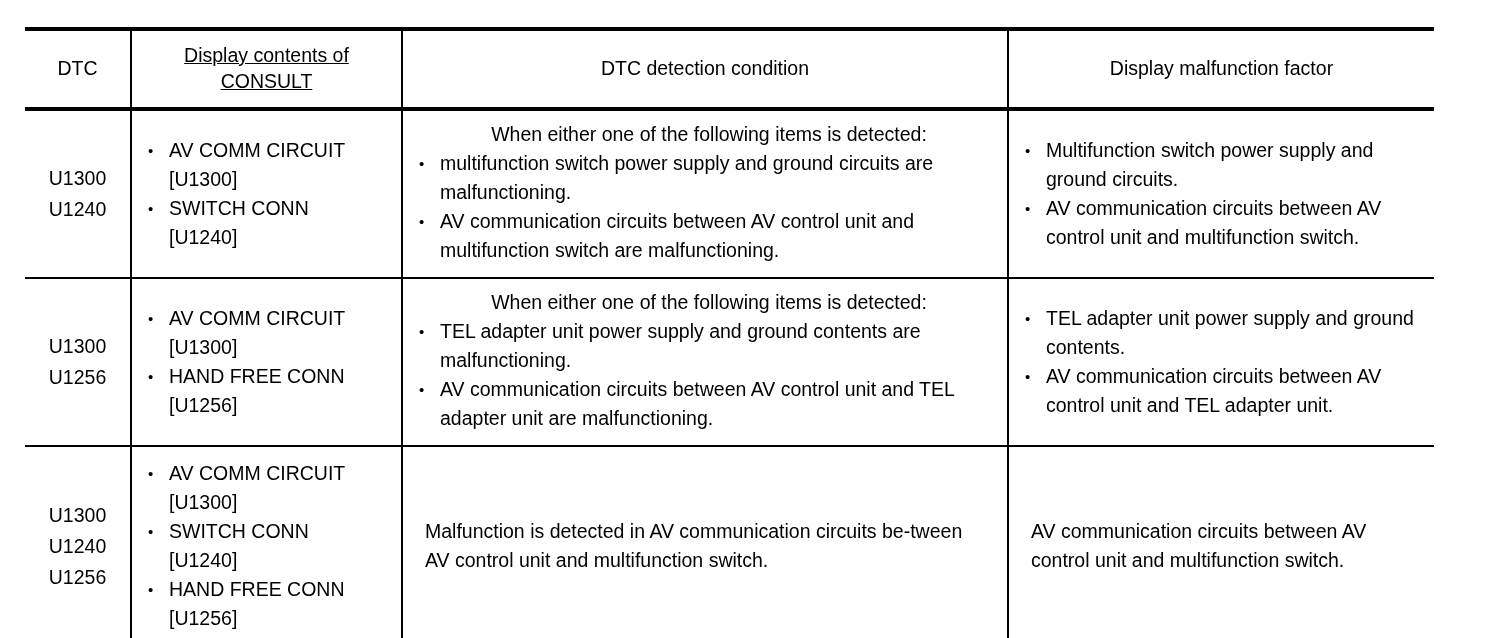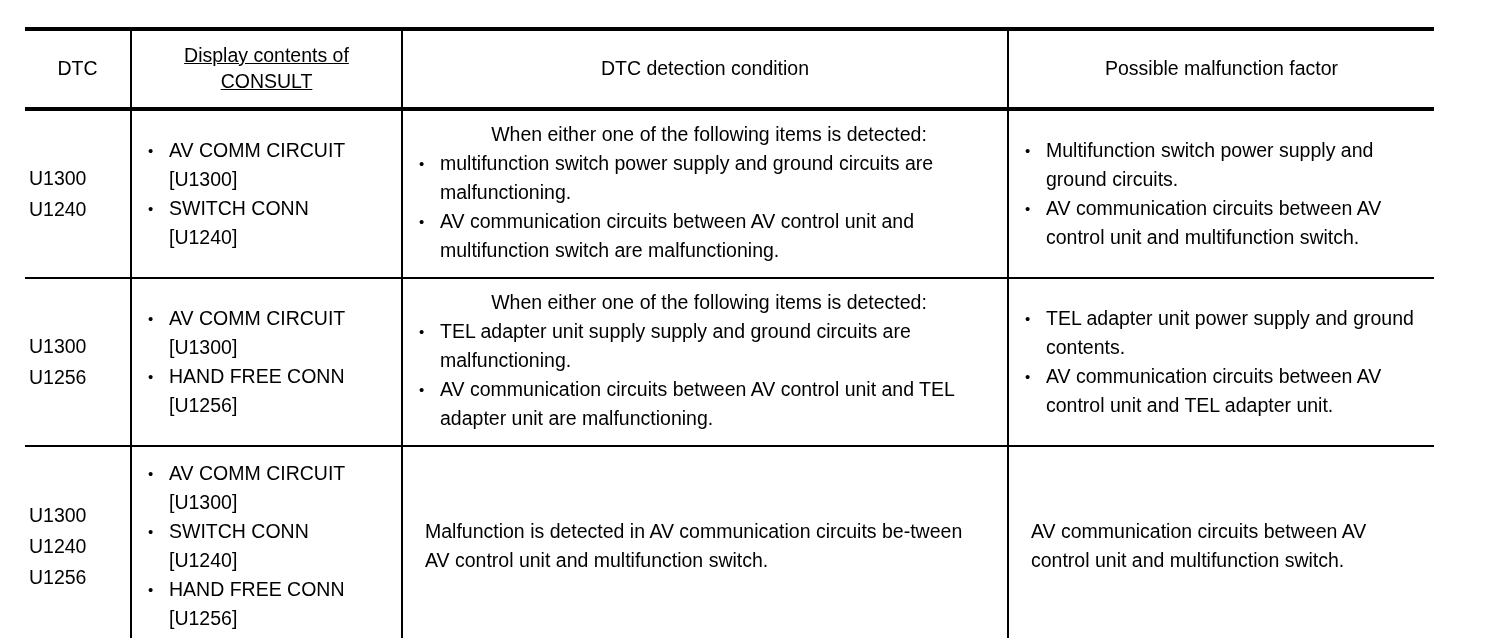--- a/index.html
+++ b/index.html
@@ -64,21 +64,21 @@
 
   th.col-head {
     text-align: center;
     font-weight: normal;
     font-size: 19.5px;
     line-height: 26px;
     padding: 11px 6px 13px 6px;
   }
 
   td.dtc-cell {
-    text-align: left;
+    text-align: center;
     font-size: 19.5px;
     line-height: 31px;
     padding: 4px 4px;
     white-space: pre-line;
   }
 
   td.list-cell {
     padding: 12px 6px 12px 14px;
     font-size: 19.5px;
     vertical-align: middle;
@@ -132,21 +132,21 @@
         <col class="c-cond">
         <col class="c-factor">
     </colgroup>
 
     <thead>
       <tr>
         <th class="col-head first-col">DTC</th>
         <th class="col-head" style="white-space: pre-line; text-decoration: underline;">Display contents of
 CONSULT</th>
         <th class="col-head">DTC detection condition</th>
-        <th class="col-head">Possible malfunction factor</th>
+        <th class="col-head">Display malfunction factor</th>
       </tr>
     </thead>
 
     <tbody>
 
       <tr>
         <td class="dtc-cell first-col">U1300
 U1240</td>
 
         <td class="list-cell">
@@ -183,21 +183,21 @@
             <li style="white-space: pre-line;">AV COMM CIRCUIT
 [U1300]</li>
             <li style="white-space: pre-line;">HAND FREE CONN
 [U1256]</li>
           </ul>
         </td>
 
         <td class="list-cell tight-top">
           <div class="lead-line">When either one of the following items is detected:</div>
           <ul class="bullets">
-            <li>TEL adapter unit supply supply and ground circuits are malfunctioning.</li>
+            <li>TEL adapter unit power supply and ground contents are malfunctioning.</li>
             <li>AV communication circuits between AV control unit and TEL adapter unit are malfunctioning.</li>
           </ul>
         </td>
 
         <td class="list-cell">
           <ul class="bullets">
             <li>TEL adapter unit power supply and ground contents.</li>
             <li>AV communication circuits between AV control unit and TEL adapter unit.</li>
           </ul>
         </td>

